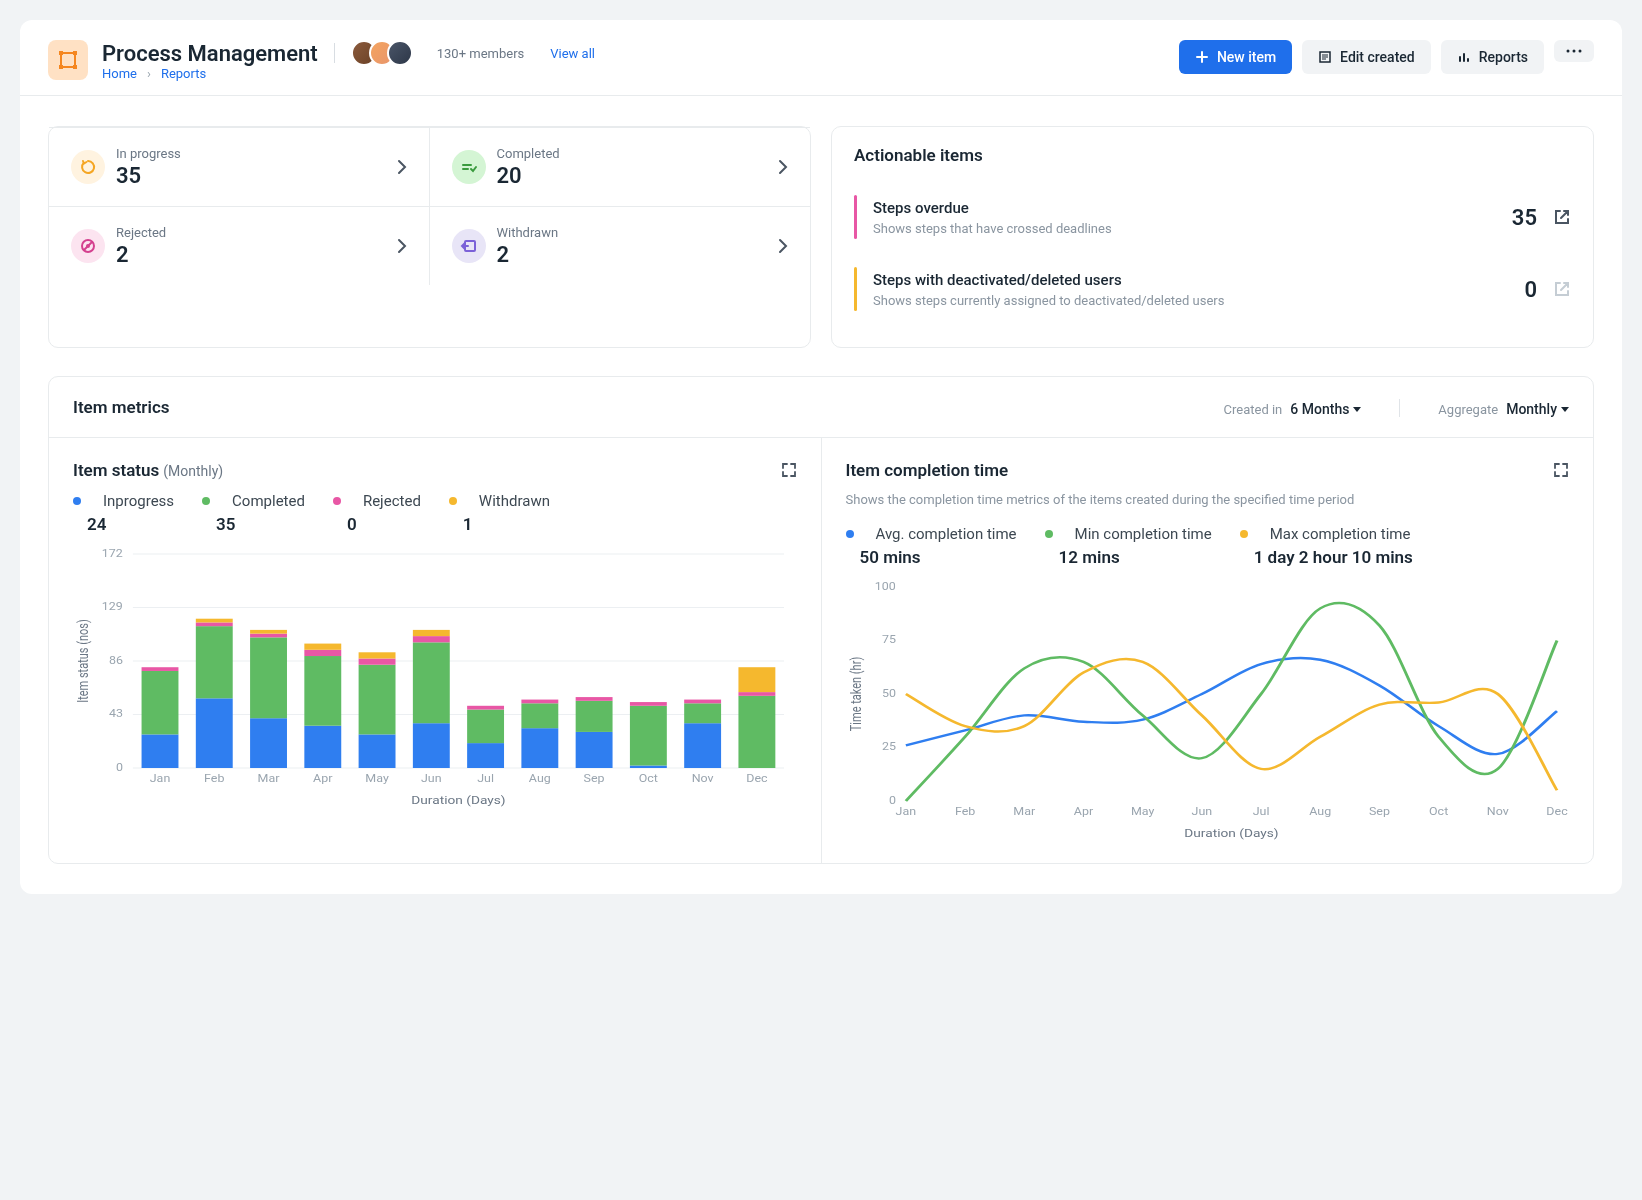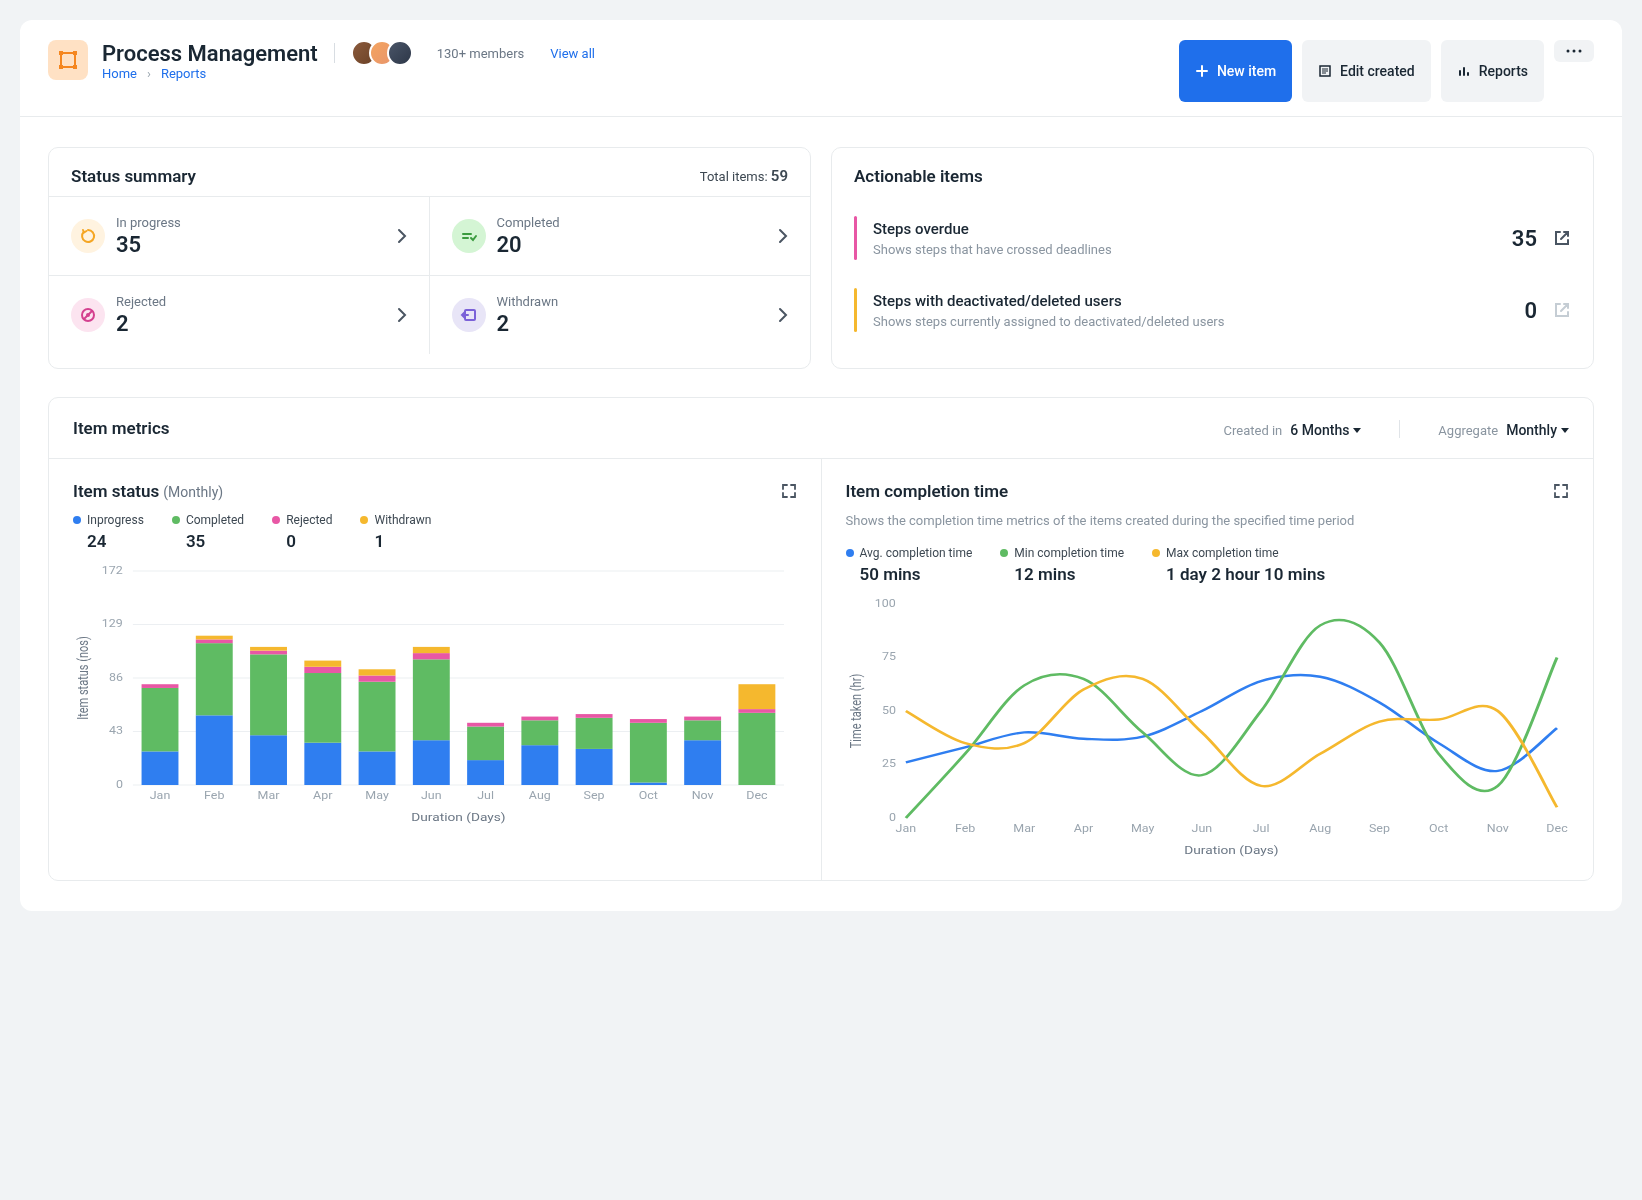--- a/index.html
+++ b/index.html
@@ -17,21 +17,21 @@
 .avatar:first-child{margin-left:0}
 .av1{background:linear-gradient(135deg,#8b5a3c,#6b4226)}
 .av2{background:linear-gradient(135deg,#f4a460,#e8956b)}
 .av3{background:linear-gradient(135deg,#4a5568,#2d3748)}
 .members{font-size:13px;color:#6b7785;margin-left:8px}
 .viewall{font-size:13px;color:#1f6feb;margin-left:10px;cursor:pointer}
 .breadcrumb{display:flex;align-items:center;gap:10px;margin-top:0;font-size:13px}
 .breadcrumb a{color:#1f6feb;text-decoration:none}
 .breadcrumb .chev{color:#9aa5af}
 .header-actions{margin-left:auto;display:flex;gap:10px;align-items:flex-start}
-.btn{display:inline-flex;align-items:center;gap:8px;padding:23px 16px;border-radius:6px;font-size:14px;font-weight:500;cursor:pointer;border:none}
+.btn{display:inline-flex;align-items:center;gap:8px;padding:9px 16px;border-radius:6px;font-size:14px;font-weight:500;cursor:pointer;border:none}
 .btn-primary{background:#1f6feb;color:#fff}
 .btn-secondary{background:#f1f3f5;color:#1a2733}
 .btn-icon-only{width:40px;padding:9px;justify-content:center}
 .content{padding:30px 28px}
 .top-row{display:flex;gap:20px}
 .card{background:#fff;border:1px solid #e8ebed;border-radius:10px;flex:1}
 .card-header{display:flex;align-items:center;justify-content:space-between;padding:18px 22px 10px}
 .card-title{font-size:17px;font-weight:600;color:#1a2733}
 .total-items{font-size:13px;color:#3d4852}
 .total-items .num{font-weight:600;font-size:15px}
@@ -69,21 +69,21 @@
 .charts-row{display:flex;border-top:1px solid #e8ebed}
 .chart-panel{flex:1;padding:22px 24px}
 .chart-panel:first-child{border-right:1px solid #e8ebed}
 .chart-head{display:flex;align-items:center;justify-content:space-between;margin-bottom:12px}
 .chart-title{font-size:17px;font-weight:600;color:#1a2733}
 .chart-sub{font-size:14px;font-weight:400;color:#6b7785}
 .expand-icon{color:#4a5562;cursor:pointer}
 .chart-desc{font-size:13px;color:#8a95a0;margin-bottom:18px}
 .legend-row{display:flex;gap:28px;margin-bottom:14px}
 .legend-item{display:flex;flex-direction:column;gap:4px}
-.legend-label{display:flex;align-items:center;gap:6px;font-size:12px;color:#3d4852}
+.legend-label{display:flex;align-items:center;gap:22px;font-size:15px;color:#3d4852}
 .dot{width:8px;height:8px;border-radius:50%}
 .d-blue{background:#2f7ef0}
 .d-green{background:#5fbb63}
 .d-pink{background:#e857a5}
 .d-yellow{background:#f5b82e}
 .legend-val{font-size:17px;font-weight:600;color:#1a2733;margin-left:14px}
 .chart-area{height:260px;position:relative}
 </style>
 </head>
 <body>
@@ -143,27 +143,20 @@
             <circle cx="8" cy="2" r="1.5" fill="#1a2733"></circle>
             <circle cx="14" cy="2" r="1.5" fill="#1a2733"></circle>
           </svg>
       </button>
     </div>
   </div>
 
   <div class="content">
     <div class="top-row">
       <div class="card">
-        <div class="card-header">
-          <div class="card-title">Status summary</div>
-          <div class="total-items">
-            <span>Total items:</span>
-            <span class="num">59</span>
-          </div>
-        </div>
         <div class="status-grid">
           <div class="status-cell">
             <div class="status-icon ic-progress">
               <svg width="18" height="18" viewBox="0 0 18 18">
                   <path d="M9 3a6 6 0 1 1-4.2 1.8" stroke="#f5a623" stroke-width="2" fill="none" stroke-linecap="round"></path>
                   <path d="M4 3l1 2.5L7.5 4" stroke="#f5a623" stroke-width="2" fill="none" stroke-linecap="round"></path>
                 </svg>
             </div>
             <div class="status-info">
               <div class="status-label">In progress</div>

